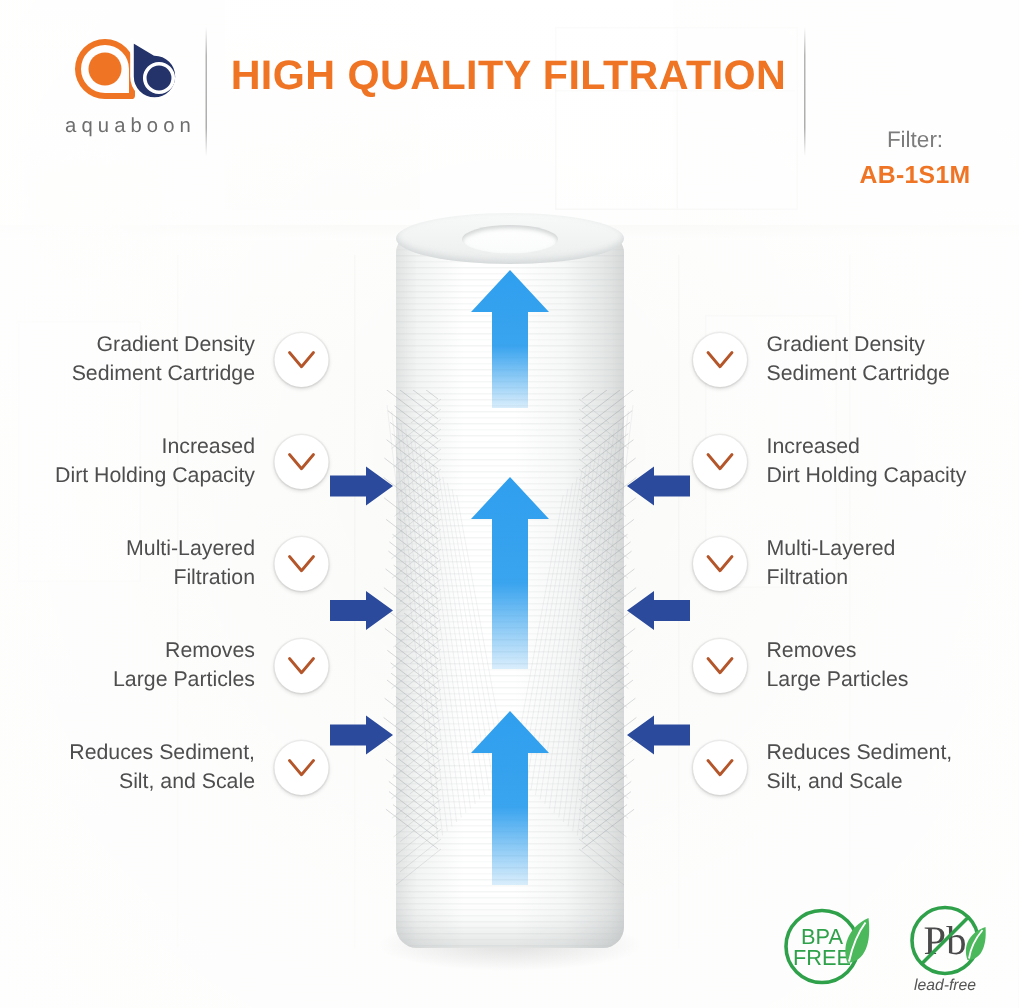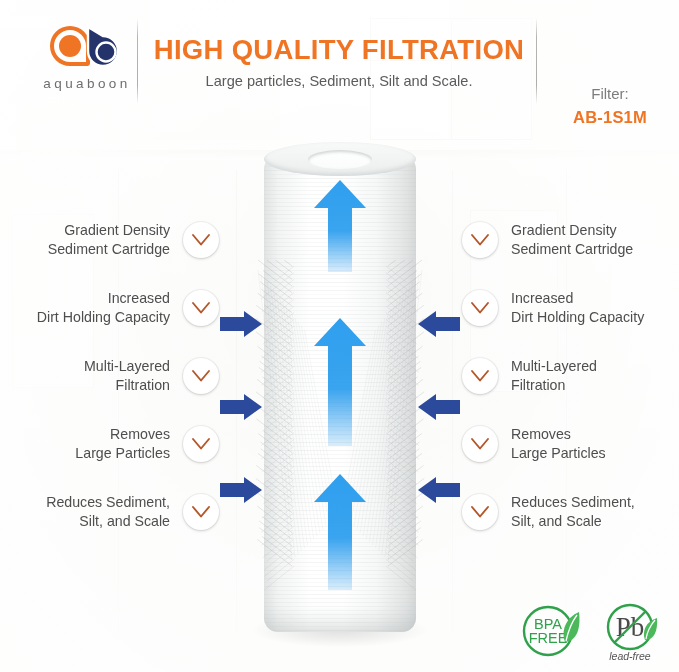--- a/index.html
+++ b/index.html
@@ -165,21 +165,20 @@
           </svg>
         </div>
       </div>
       <div class="logo-text">aquaboon</div>
     </div>
 
     <div class="divider" id="divider-left"></div>
 
     <div class="head-center">
       <div class="head-title">HIGH QUALITY FILTRATION</div>
-      <div class="head-sub">Large particles, Sediment, Silt and Scale.</div>
     </div>
 
     <div class="divider" id="divider-right"></div>
 
     <div class="head-right">
       <div class="fl-label">Filter:</div>
       <div class="fl-model">AB-1S1M</div>
     </div>
   </div>
 

